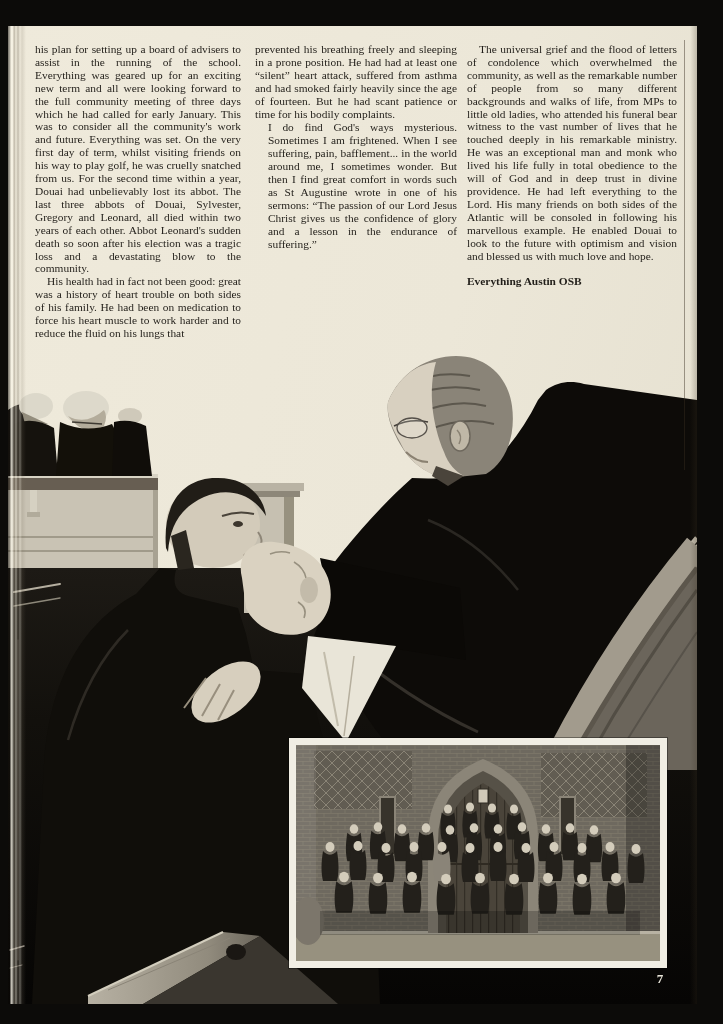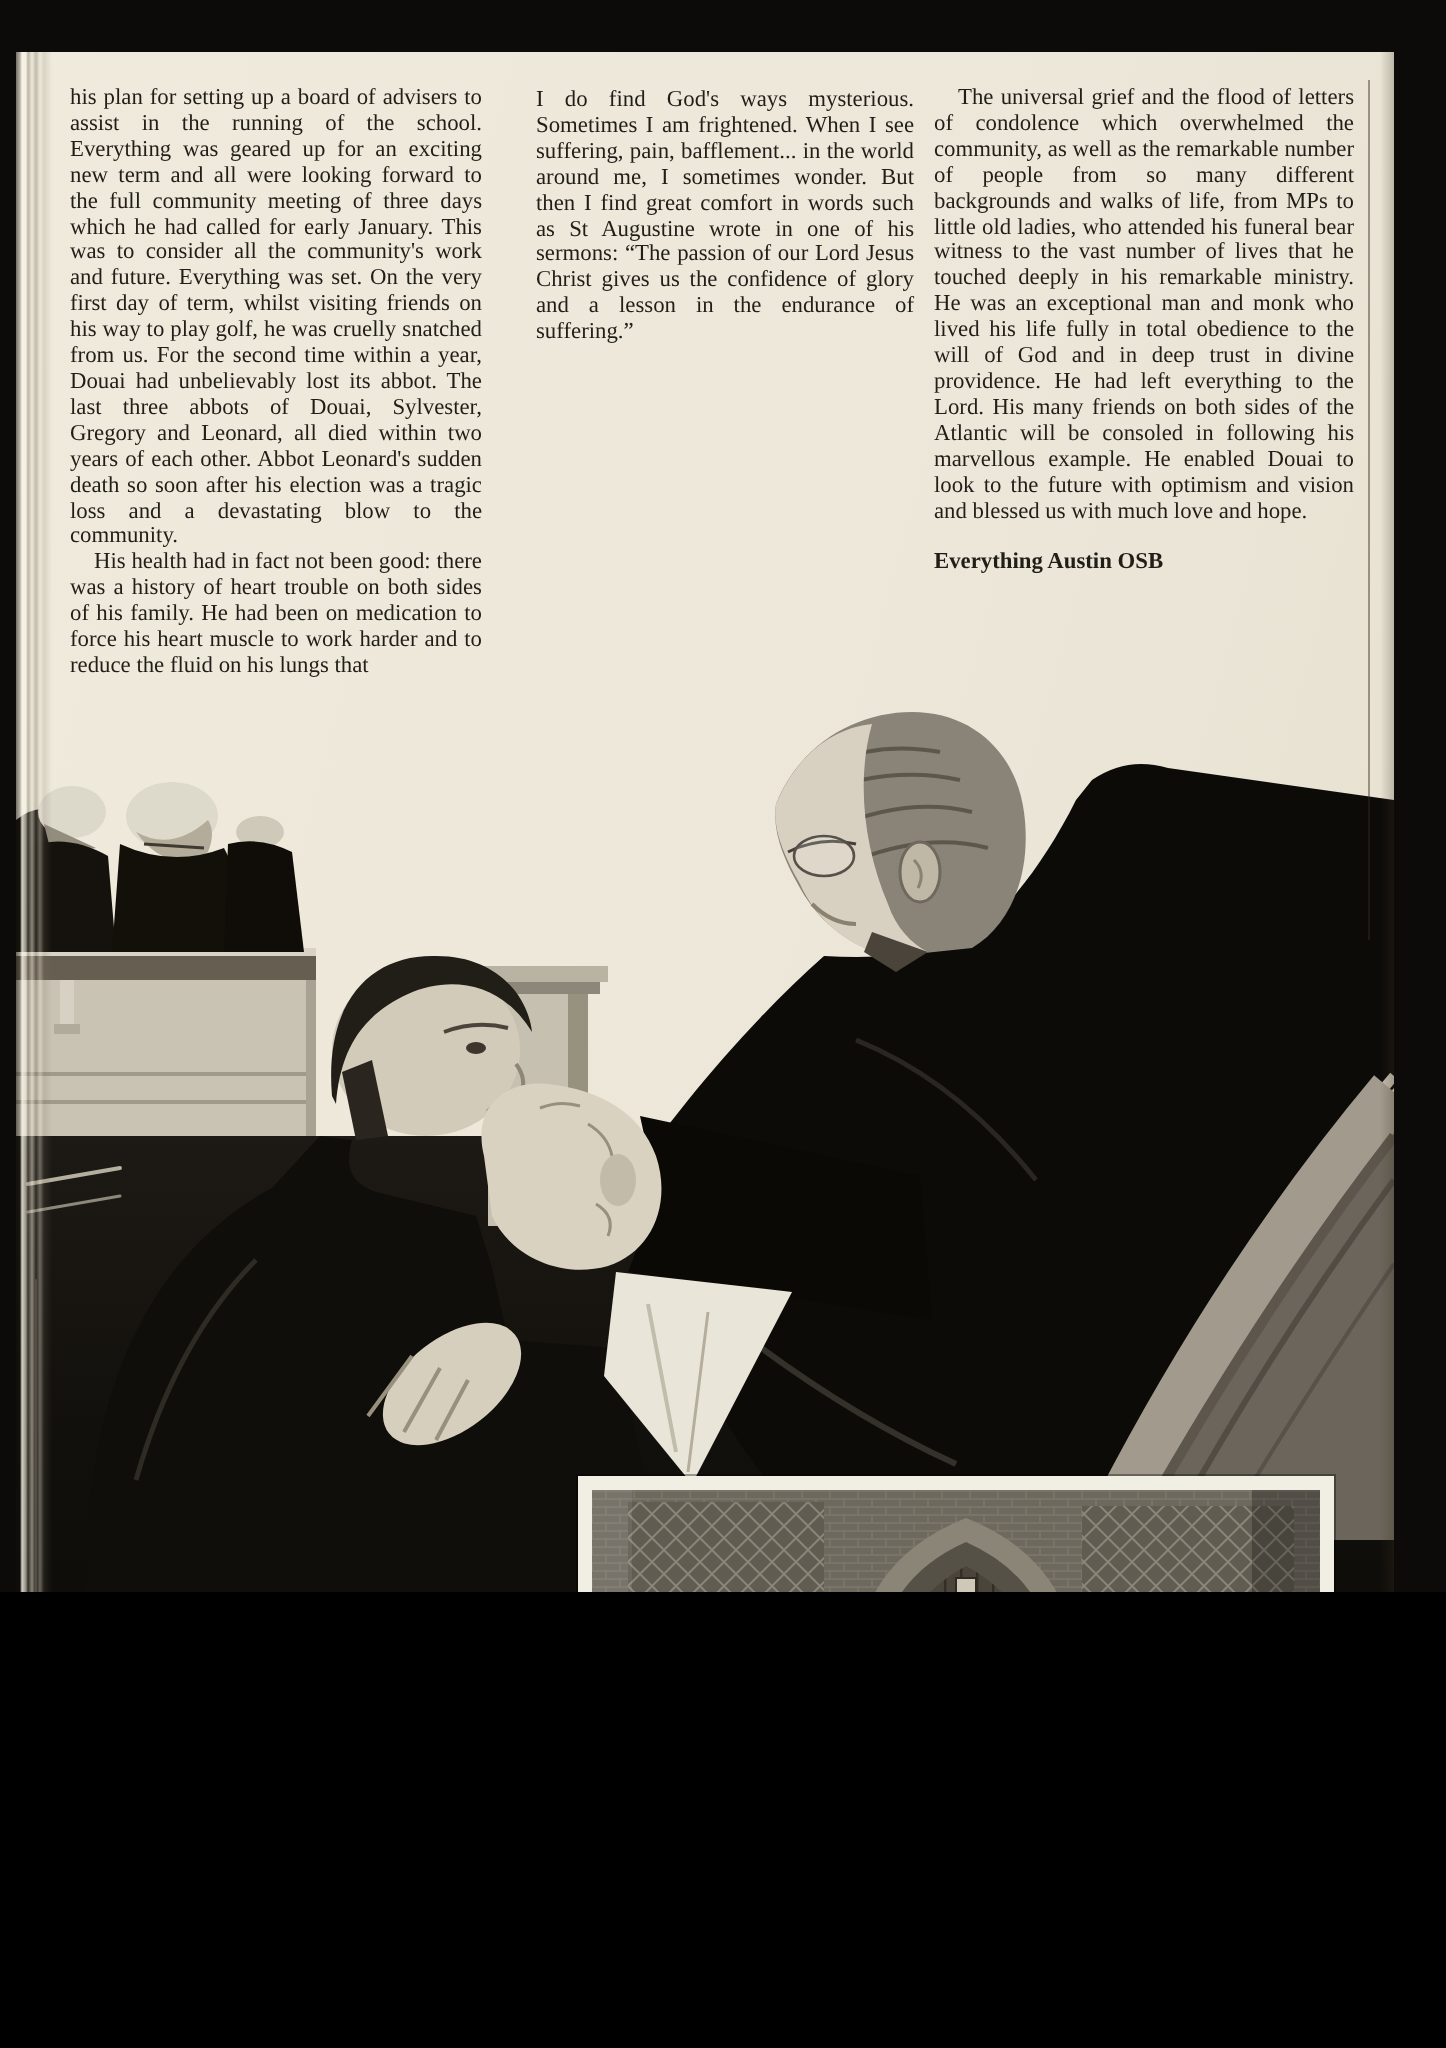--- a/index.html
+++ b/index.html
@@ -1,16 +1,16 @@
 <!DOCTYPE html>
 <html><head>
 <meta charset="utf-8">
 <style>
   html,body{margin:0;padding:0;background:#000;}
-  .stage{position:relative;width:723px;height:796px;background:#0c0b09;overflow:hidden;
+  .stage{position:relative;width:723px;height:1024px;background:#0c0b09;overflow:hidden;
          font-family:"Liberation Serif", serif;}
   .paper{position:absolute;left:8px;top:26px;width:689px;height:978px;
          background:linear-gradient(105deg,#efeadb 0%,#ece7d8 55%,#e6e1d1 90%,#ddd8c8 100%);}
   .paper::after{content:"";position:absolute;right:0;top:0;width:7px;height:100%;
          background:linear-gradient(90deg,rgba(0,0,0,0),rgba(60,50,35,.25));pointer-events:none;}
   .columns{position:absolute;left:27px;top:17px;display:flex;align-items:flex-start;}
   .col{color:#211e19;font-size:11.4px;line-height:12.9px;text-align:justify;}
   .col1{width:206px;}
   .col2{width:202px;margin-left:14px;}
   .col3{width:210px;margin-left:10px;}
@@ -36,23 +36,24 @@
 </style>
 </head>
 <body>
 
 <div class="stage">
   <div class="paper">
 
     <div class="columns">
       <div class="col col1">
         <p>his plan for setting up a board of advisers to assist in the running of the school. Everything was geared up for an exciting new term and all were looking forward to the full community meeting of three days which he had called for early January. This was to consider all the community's work and future. Everything was set. On the very first day of term, whilst visiting friends on his way to play golf, he was cruelly snatched from us. For the second time within a year, Douai had unbelievably lost its abbot. The last three abbots of Douai, Sylvester, Gregory and Leonard, all died within two years of each other. Abbot Leonard's sudden death so soon after his election was a tragic loss and a devastating blow to the community.</p>
-        <p class="p-indent">His health had in fact not been good: there was a history of heart trouble on both sides of his family. He had been on medication to force his heart muscle to work harder and to reduce the fluid on his lungs that</p>
+        <p class="p-indent">His health had in fact not been good: great was a history of heart trouble on both sides of his family. He had been on medication to force his heart muscle to work harder and to reduce the fluid on his lungs that</p>
       </div>
       <div class="col col2">
+        <p>prevented his breathing freely and sleeping in a prone position. He had had at least one “silent” heart attack, suffered from asthma and had smoked fairly heavily since the age of fourteen. But he had scant patience or time for his bodily complaints.</p>
         <p class="pull-quote">I do find God's ways mysterious. Sometimes I am frightened. When I see suffering, pain, bafflement... in the world around me, I sometimes wonder. But then I find great comfort in words such as St Augustine wrote in one of his sermons: “The passion of our Lord Jesus Christ gives us the confidence of glory and a lesson in the endurance of suffering.”</p>
       </div>
       <div class="col col3">
         <p class="p-indent">The universal grief and the flood of letters of condolence which overwhelmed the community, as well as the remarkable number of people from so many different backgrounds and walks of life, from MPs to little old ladies, who attended his funeral bear witness to the vast number of lives that he touched deeply in his remarkable ministry. He was an exceptional man and monk who lived his life fully in total obedience to the will of God and in deep trust in divine providence. He had left everything to the Lord. His many friends on both sides of the Atlantic will be consoled in following his marvellous example. He enabled Douai to look to the future with optimism and vision and blessed us with much love and hope.</p>
         <p class="byline">Everything Austin OSB</p>
       </div>
     </div>
 
     <svg class="photo-main" viewBox="0 0 689 664" xmlns="http://www.w3.org/2000/svg">
       <defs>

